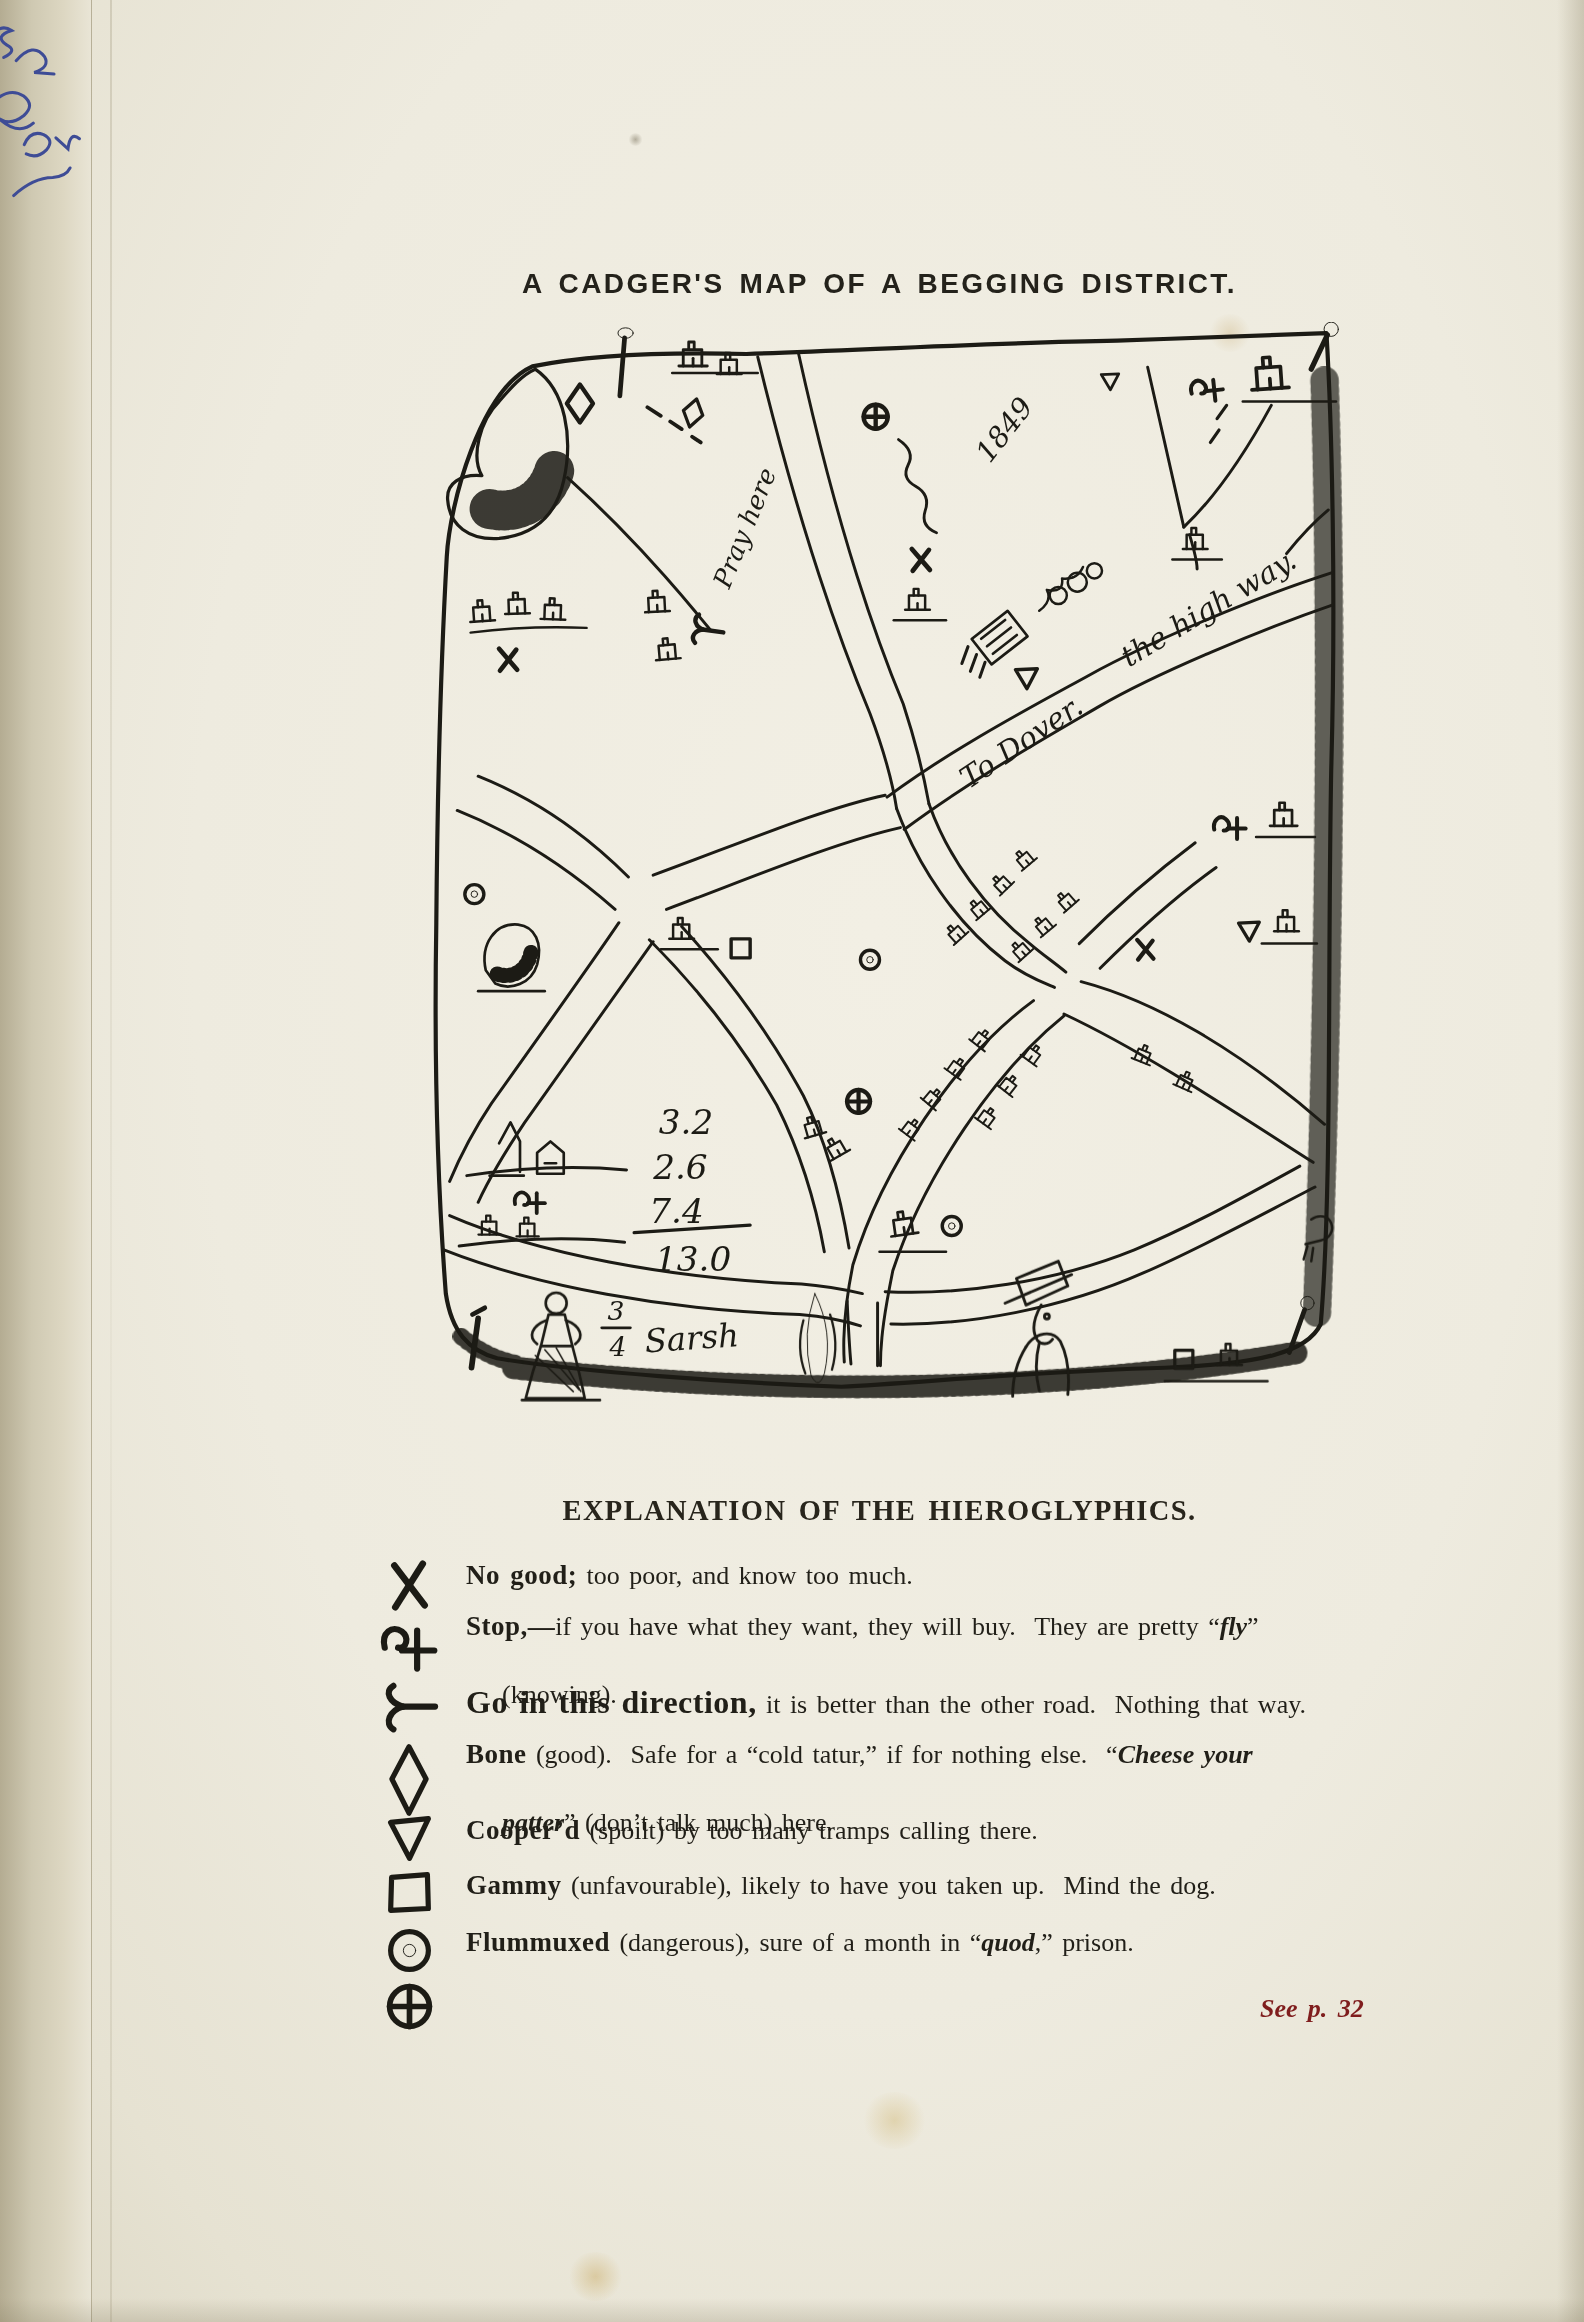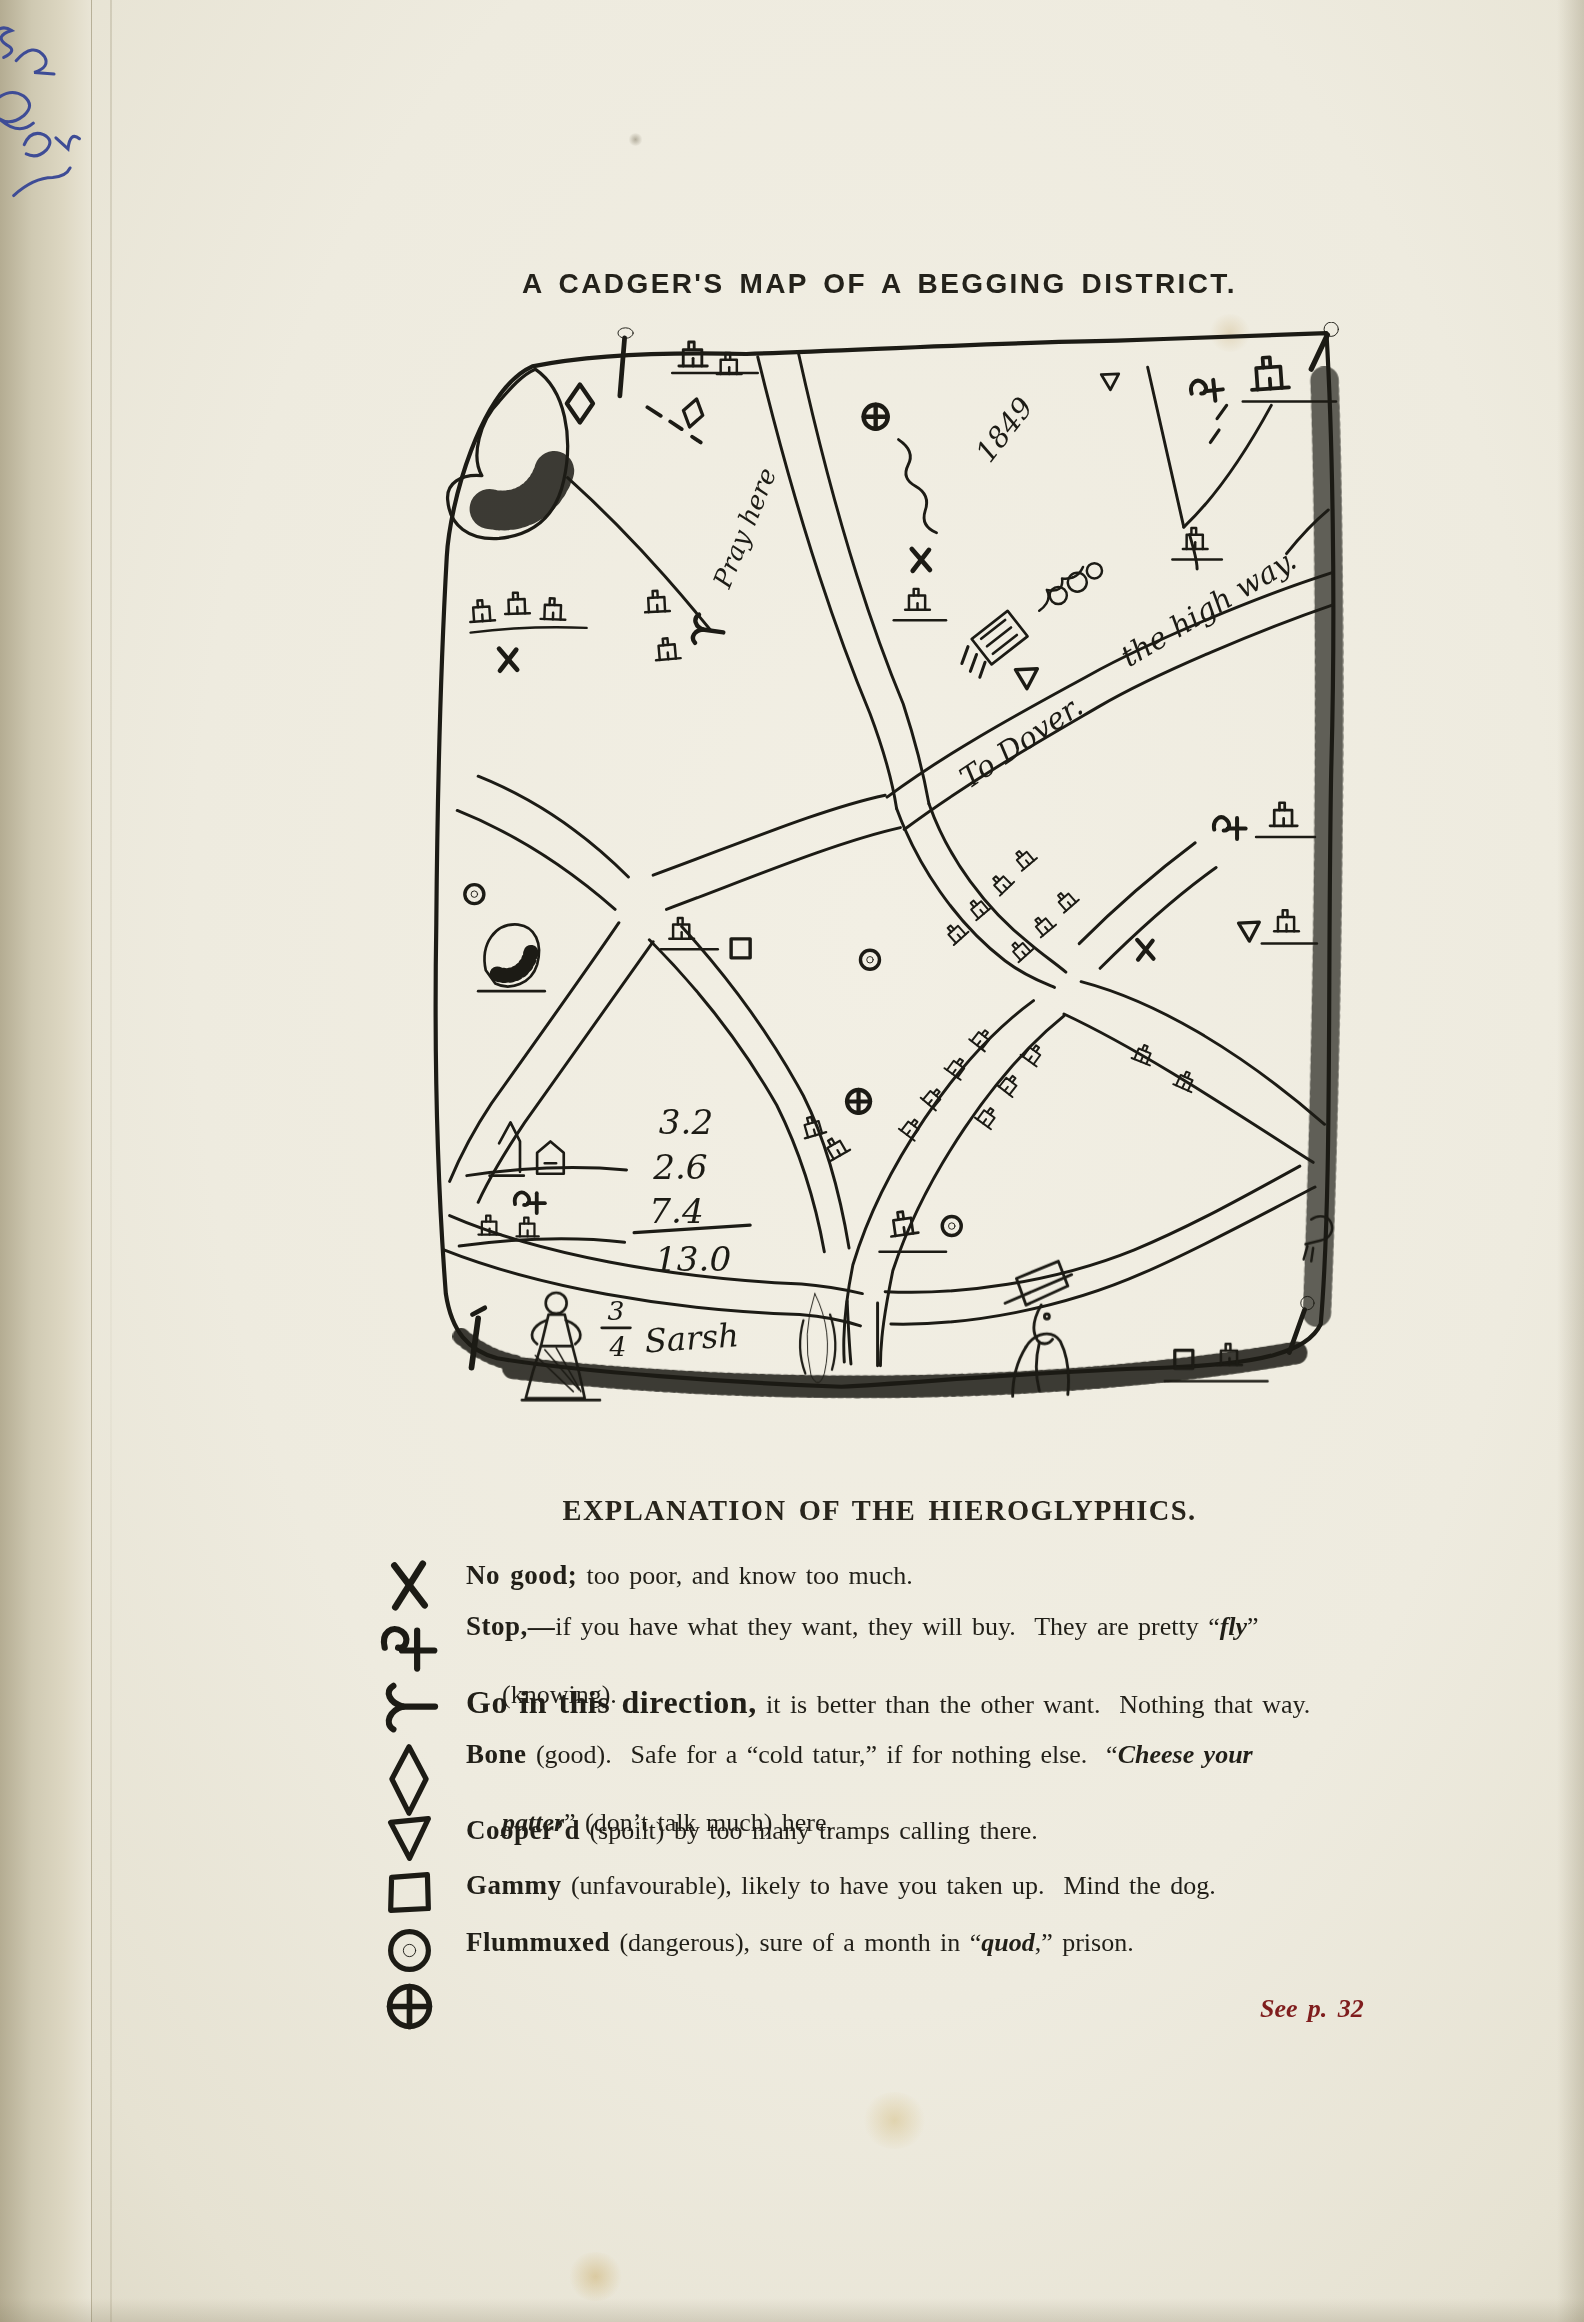--- a/index.html
+++ b/index.html
@@ -356,21 +356,21 @@
 </div>
 
 <div class="lrow" style="top:1682px">
   <div class="lsym">
     <svg class="lsvg ink" width="63" height="53" viewBox="0 0 66 56">
       <path d="M60,26 H26" stroke-width="6.5"></path>
       <path d="M26,26 C12,22 6,10 16,4" stroke-width="6.5"></path>
       <path d="M26,26 C12,30 6,44 16,50" stroke-width="6.5"></path>
     </svg>
   </div>
-  <div class="ltext"><span class="term-big">Go in this direction,</span><span> it is better than the other want.  Nothing that way.</span></div>
+  <div class="ltext"><span class="term-big">Go in this direction,</span><span> it is better than the other road.  Nothing that way.</span></div>
 </div>
 
 <div class="lrow" style="top:1737px">
   <div class="lsym" style="padding-top:5.7px">
     <svg class="lsvg ink" width="46" height="74" viewBox="0 0 48 78">
         <path d="M24,4 L42,38 L24,74 L6,38 Z" stroke-width="5.5"></path>
       </svg>
   </div>
   <div class="ltext"><span class="term">Bone</span><span> (good).  Safe for a “cold tatur,” if for nothing else.  “</span><span class="it">Cheese your</span>
     <div class="line2"><span class="it">patter</span><span>” (don’t talk much) here.</span></div>

